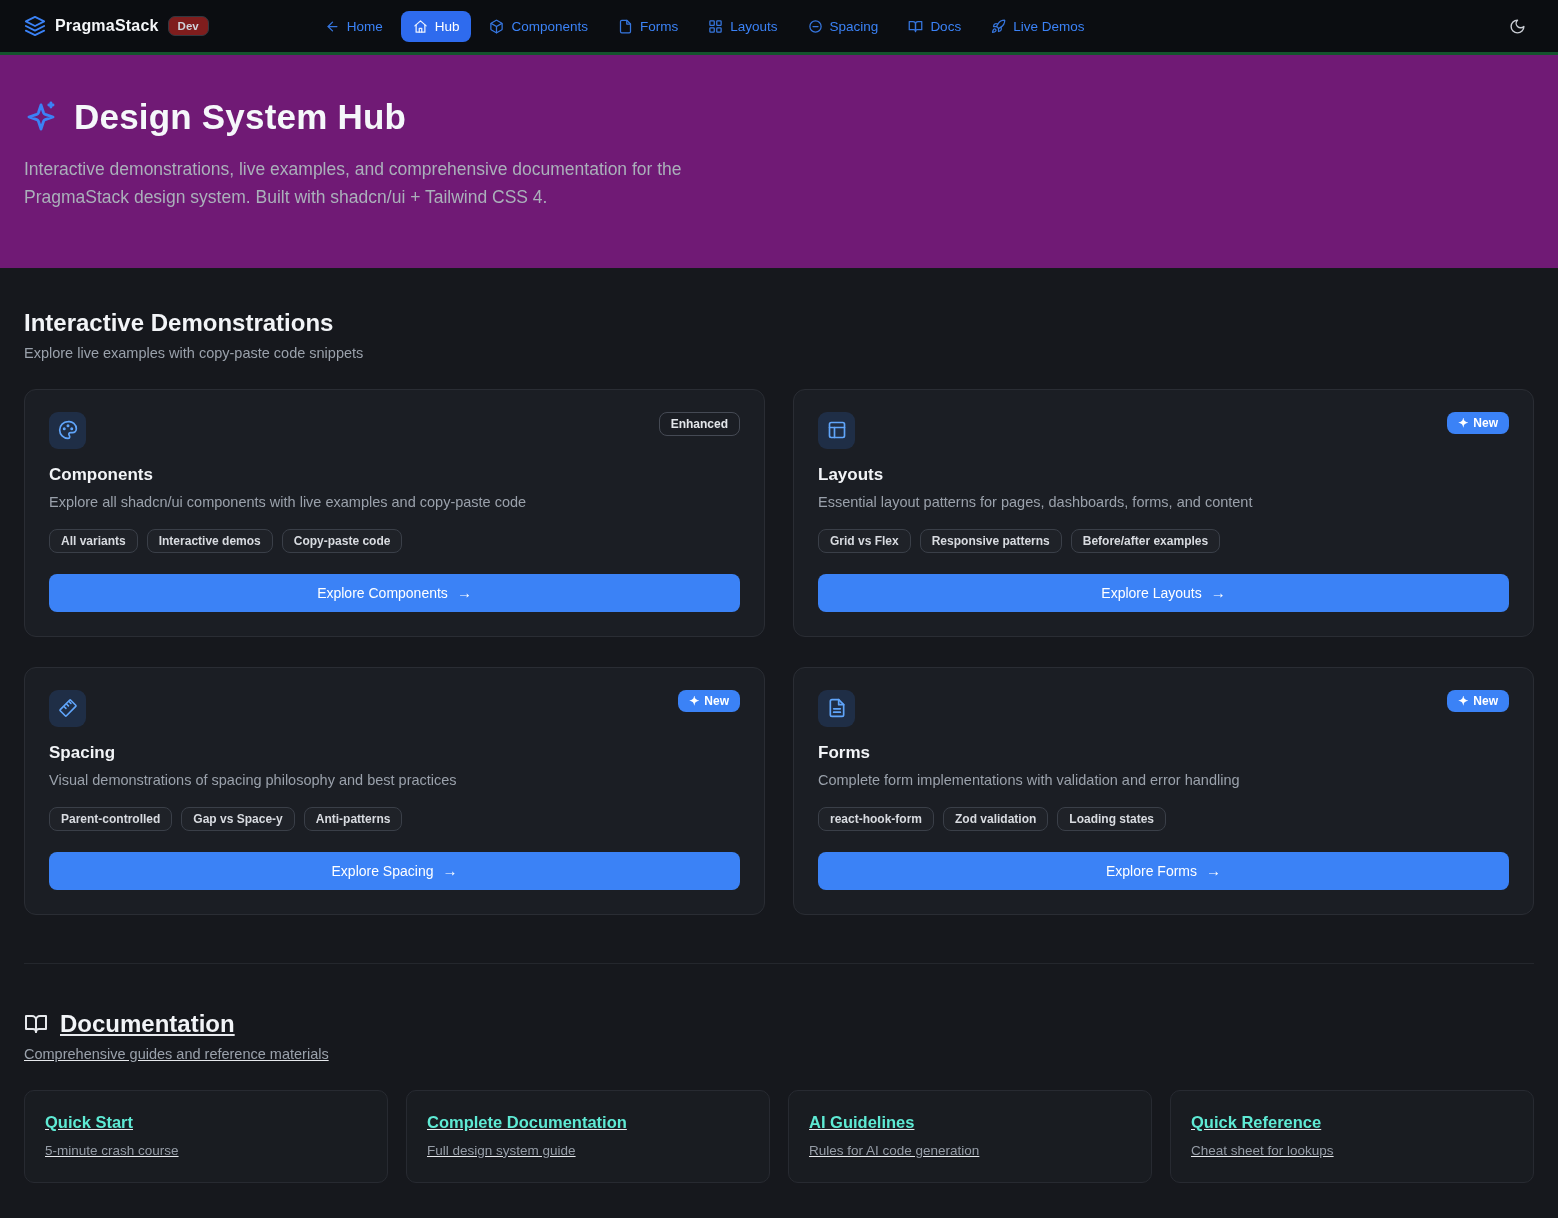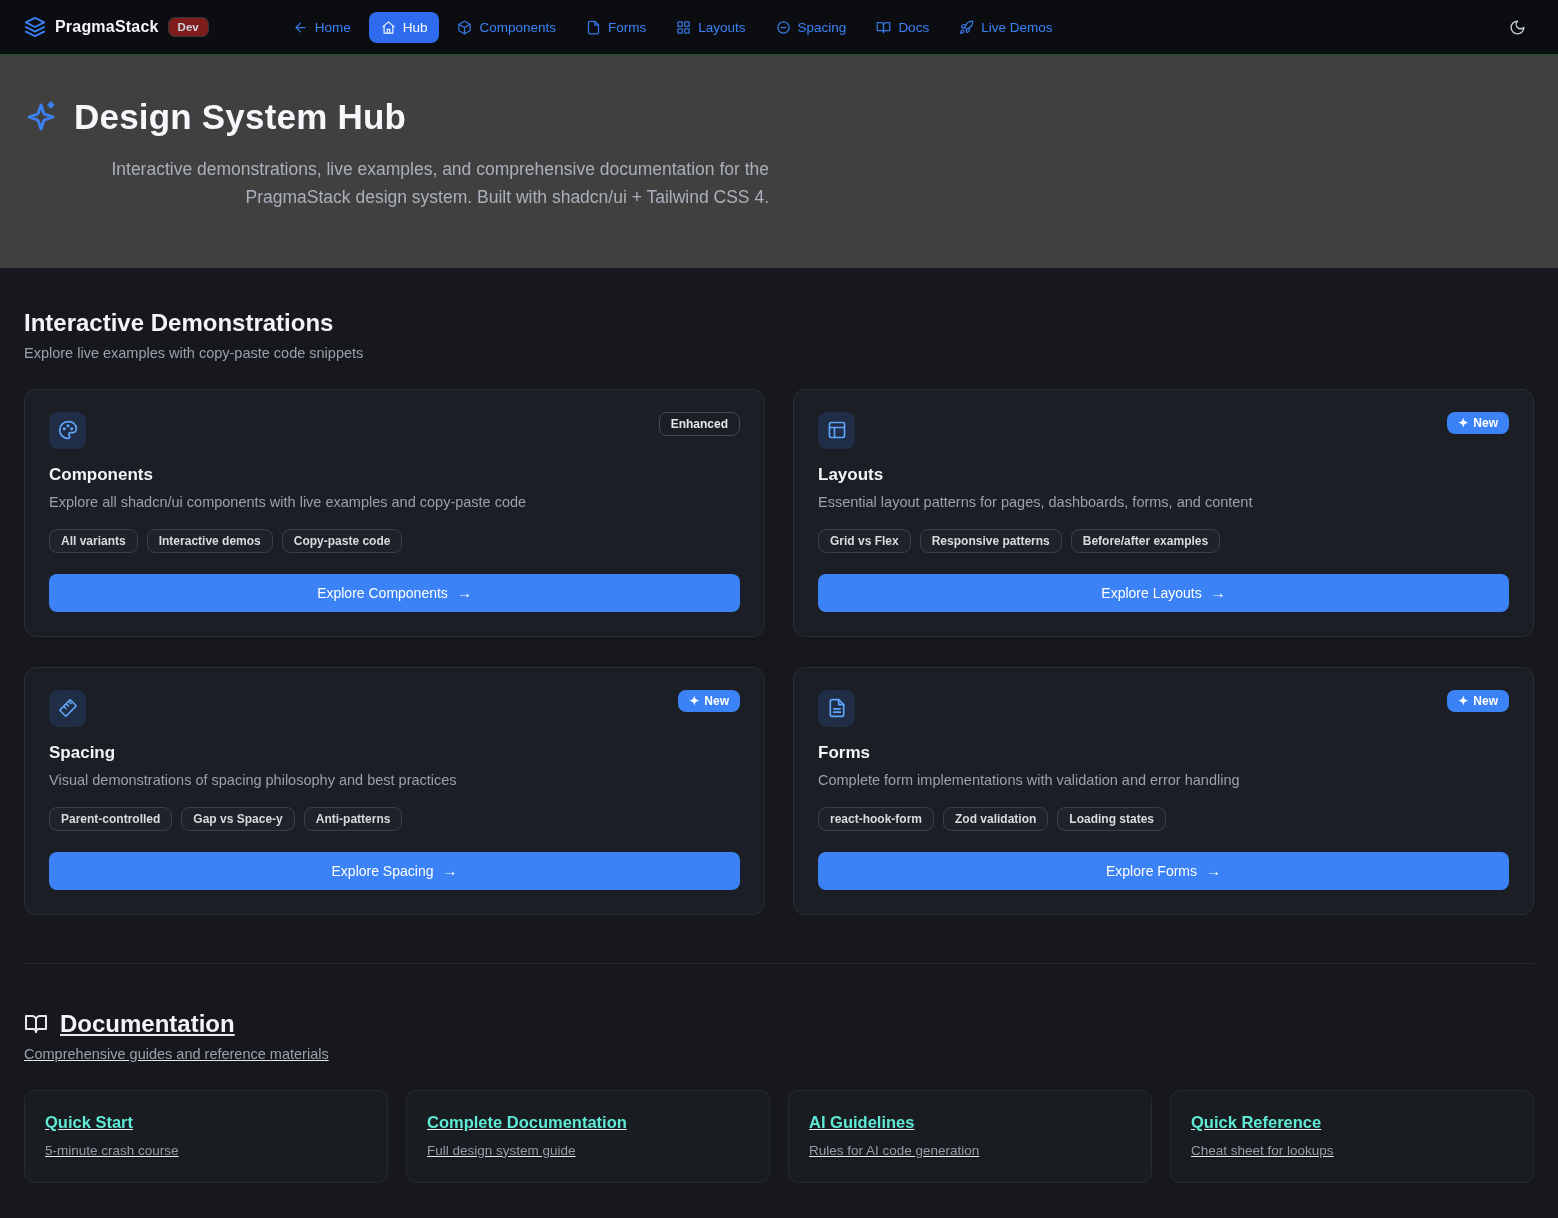--- a/index.html
+++ b/index.html
@@ -6,45 +6,45 @@
   html,body { background:#16181d; }
   body {
     width:1558px; min-height:1218px;
     font-family:"Liberation Sans", sans-serif;
     color:#e7e9ed;
   }
   svg { display:block; }
 
   
   .navbar {
-    height:55px; background:#0b0d11; border-bottom:1px solid #14532d;
-    display:flex; align-items:center; padding:0 24px;
+    height:55px; background:#0b0d11; border-bottom:3px solid #14532d;
+    display:flex; align-items:center; padding:0 24px;gap:32px;
   }
   .brand { display:flex; align-items:center; gap:9px; }
   .brand-name { font-size:16px; font-weight:700; color:#f4f6f8; letter-spacing:.2px; }
   .brand-badge {
     font-size:11.5px; font-weight:600; color:#cfd3da;
     border:1px solid #33373f; background:#7f1d1d; border-radius:7px; padding:3px 9px;
   }
   .nav-items { display:flex; align-items:center; gap:6px; margin-left:72px; }
   .nav-item {
     display:flex; align-items:center; gap:7px; padding:8px 12px; border-radius:8px;
     font-size:13.5px; font-weight:500; color:#3b82f6; cursor:pointer; background:transparent;
     border:none;
   }
   .nav-item.active { background:#2e6bee; color:#ffffff; }
   .nav-item .nico { opacity:.9; }
   .theme-toggle { margin-left:auto; background:none; border:none; cursor:pointer; padding:8px; border-radius:8px; }
 
   
-  .hero { background:#404040; padding:42px 24px 56px; border-bottom:1px solid #17191e; }
+  .hero { background:#701a75; padding:42px 24px 56px; border-bottom:1px solid #17191e; }
   .hero-title-row { display:flex; align-items:center; gap:16px; }
   .hero-title { font-size:35px; font-weight:700; color:#f5f7fa; letter-spacing:.2px; }
   .hero-sub {
-    margin-top:18px; font-size:17.5px; line-height:1.62; color:#aab0ba; max-width:745px;text-align:right;
+    margin-top:18px; font-size:17.5px; line-height:1.62; color:#aab0ba; max-width:745px;
   }
 
   
   .main { padding:40px 24px 28px; }
   .section-title { font-size:24px; font-weight:700; color:#f2f4f7; }
   .section-sub { margin-top:8px; font-size:14.5px; color:#9aa1ab; }
   .section-head-row { display:flex; align-items:center; gap:12px; }
 
   .demo-grid {
     margin-top:28px; display:grid; grid-template-columns:1fr 1fr; gap:30px 28px;

